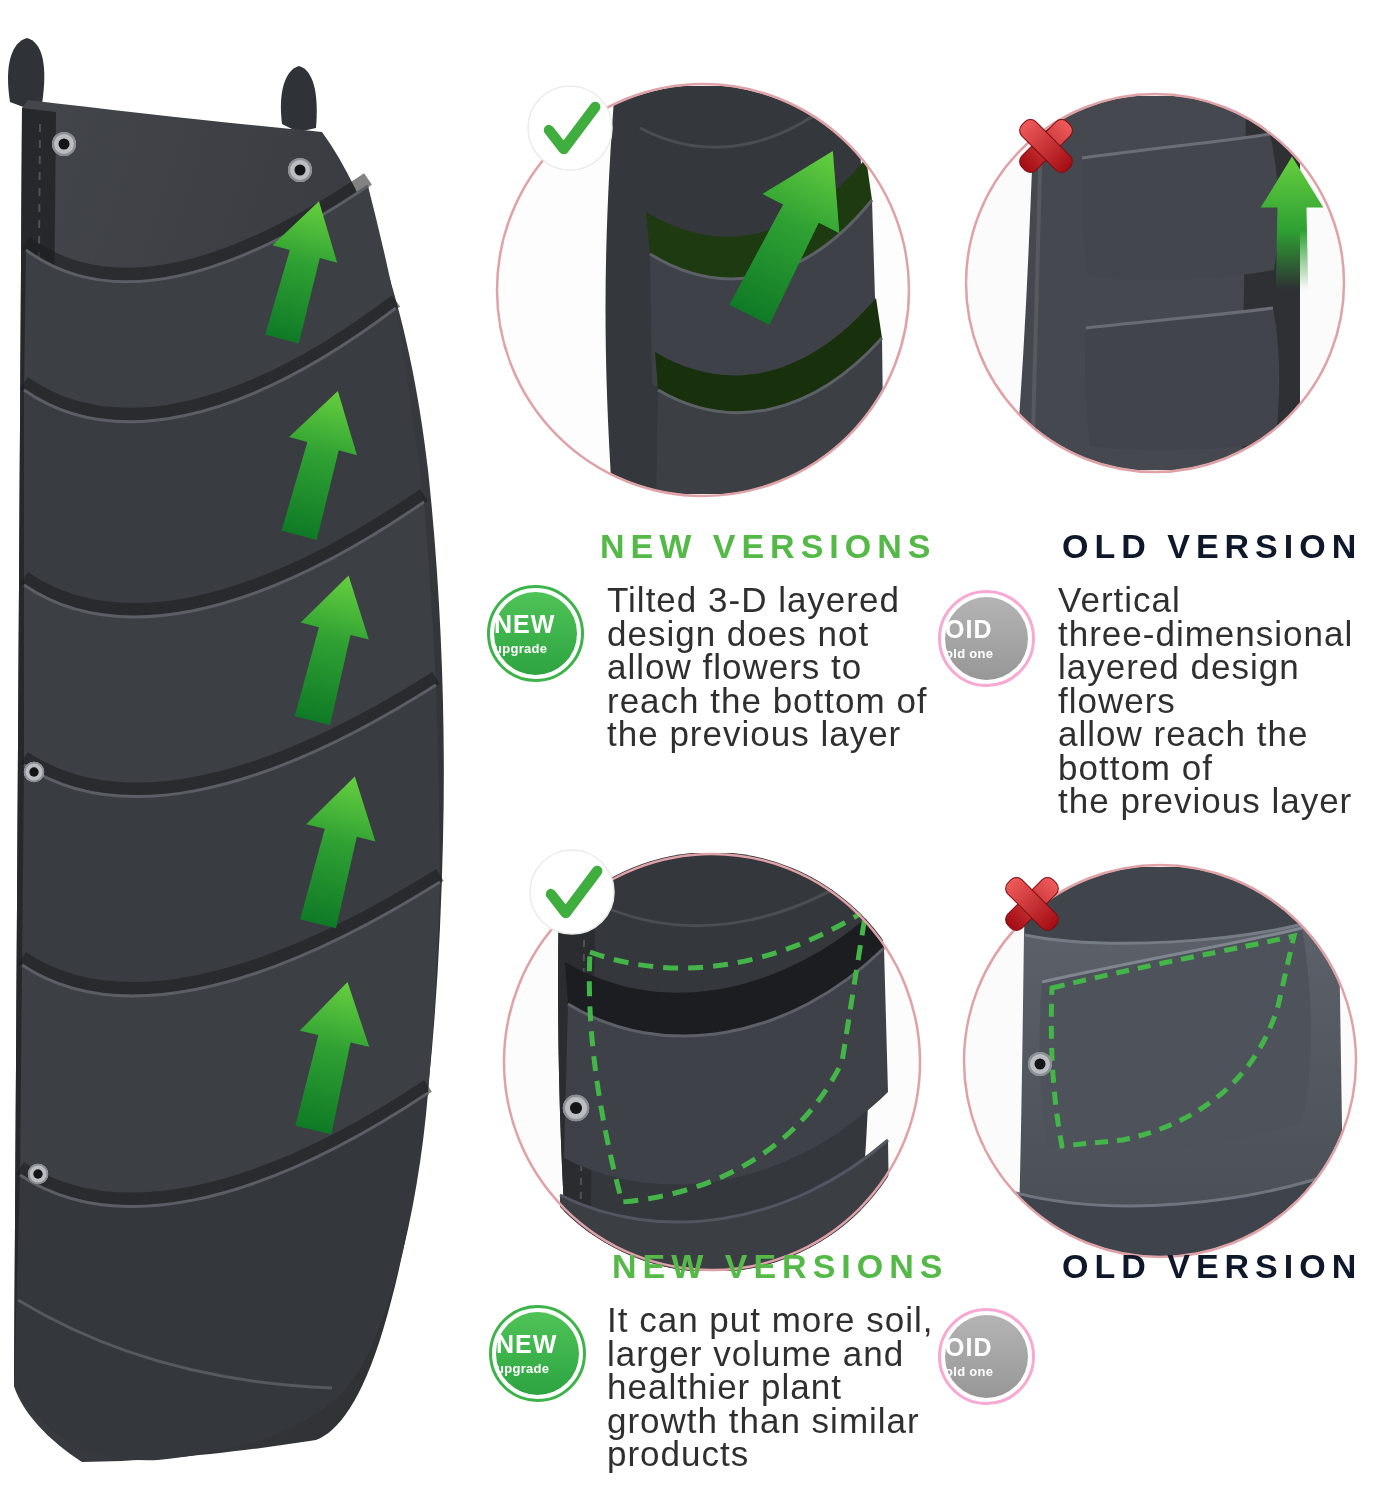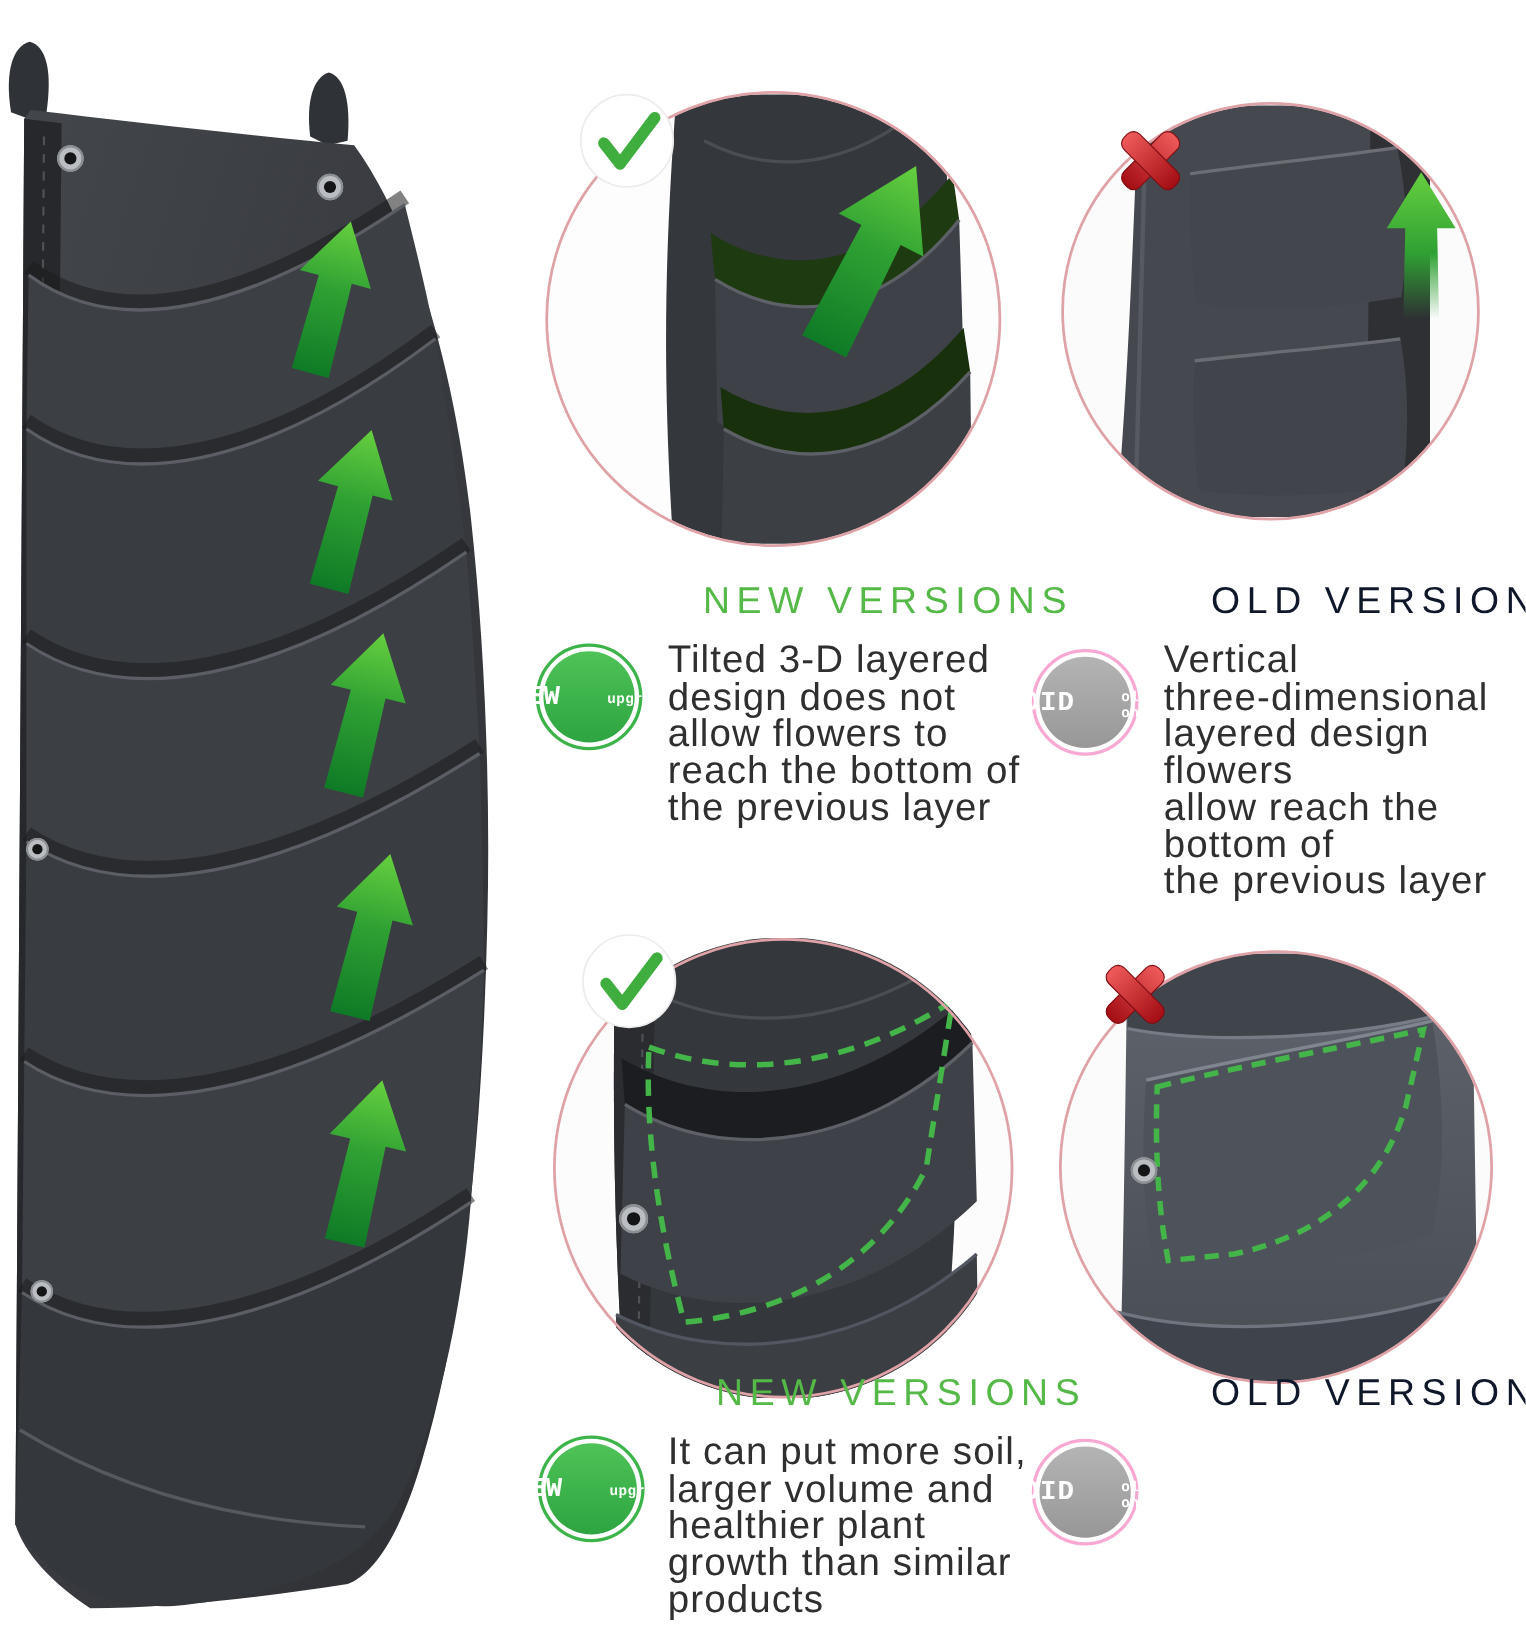--- a/index.html
+++ b/index.html
@@ -1,41 +1,41 @@
 <!DOCTYPE html>
 <html><head>
 <meta charset="utf-8">
 <style>
   html,body{margin:0;padding:0;background:#fff;}
   .canvas{
     position:relative;width:1387px;height:1500px;background:#ffffff;
     overflow:hidden;font-family:"Liberation Sans",sans-serif;
   }
   .abs{position:absolute;}
-  .heading{position:absolute;font-size:34px;font-weight:normal;letter-spacing:6px;white-space:nowrap;margin-left:39px;}
+  .heading{position:absolute;font-size:34px;font-weight:bold;letter-spacing:6px;white-space:nowrap;}
   .heading-green{color:#55b948;}
   .heading-gray{color:#0f172a;}
   .body-copy{
     position:absolute;margin:0;font-size:35px;line-height:33.5px;
     letter-spacing:1px;color:#2f2f2f;white-space:pre-line;
   }
   .badge{
     position:absolute;width:97px;height:97px;border-radius:50%;background:#fff;
     display:flex;align-items:center;justify-content:center;box-sizing:border-box;
   }
   .badge-green{border:3px solid #3cb44a;}
   .badge-green .badge-core{background:linear-gradient(180deg,#4fc357,#2da441);}
   .badge-gray{border:3px solid #f9a8d4;}
   .badge-gray .badge-core{background:linear-gradient(180deg,#b4b4b4,#979797);}
   .badge-core{
     width:83px;height:83px;border-radius:50%;color:#fff;
-    display:flex;flex-direction:row;align-items:center;justify-content:center;font-family:Liberation Mono, monospace;
+    display:flex;flex-direction:column;align-items:flex-start;justify-content:center;
   }
   .badge-l1{font-size:25px;font-weight:bold;letter-spacing:1px;line-height:1;}
-  .badge-l2{font-size:13px;font-weight:bold;margin-top:4px;letter-spacing:.3px;margin-left:42px;}
+  .badge-l2{font-size:13px;font-weight:bold;margin-top:4px;letter-spacing:.3px;}
   svg{display:block;}
 </style>
 </head>
 <body>
 
 <div class="canvas">
 
   <svg class="abs" style="left:0;top:0" width="1387" height="1500" viewBox="0 0 1387 1500">
     <defs>
       <linearGradient id="feltP" x1="0" y1="0" x2="1" y2="1">

